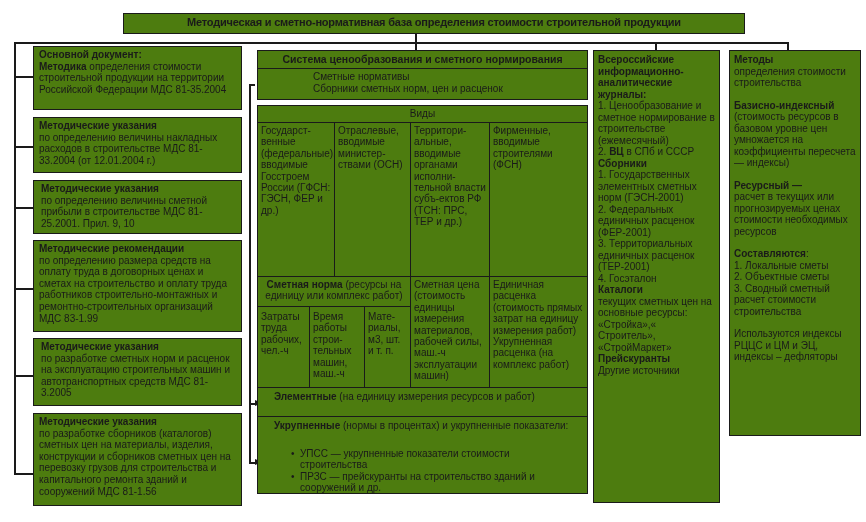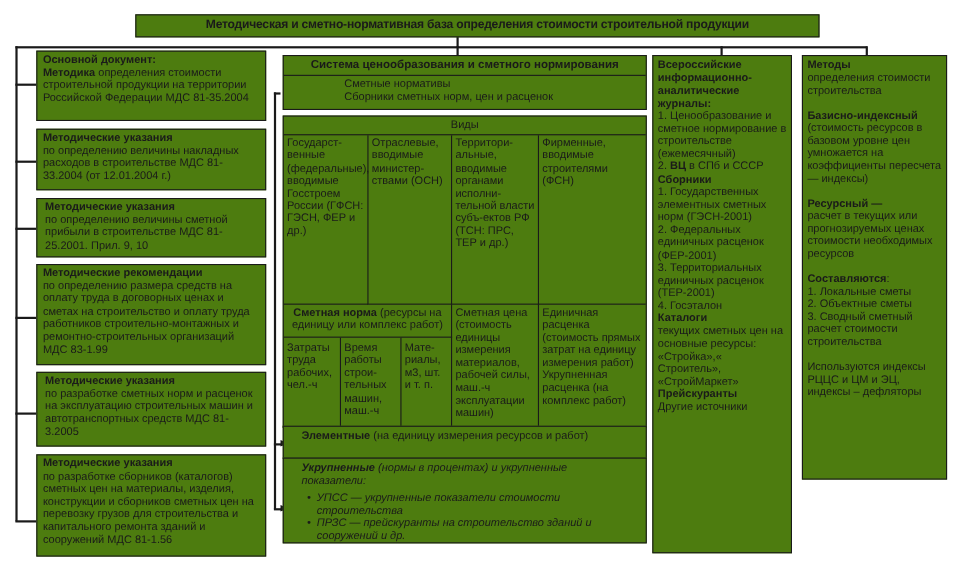--- a/index.html
+++ b/index.html
@@ -5,21 +5,21 @@
   html, body { margin: 0; padding: 0; background: #ffffff; }
   body { width: 866px; height: 522px; position: relative; overflow: hidden;
          font-family: "Liberation Sans", "DejaVu Sans", sans-serif; color: #1a1a1a; }
   .box { position: absolute; box-sizing: border-box; border: 1.5px solid #1a1a1a; background: #4d7c0f; }
   .line { position: absolute; background: #1a1a1a; }
   .t { font-size: 10px; line-height: 11.6px; }
   .b { font-weight: bold; }
   .title { font-family: "Liberation Sans Narrow", "Liberation Sans", sans-serif; font-size: 11px; font-weight: bold; letter-spacing: -0.2px; text-align: center; line-height: 17px; }
   .cell { position: absolute; box-sizing: border-box; border-right: 1px solid #1a1a1a; border-bottom: 1px solid #1a1a1a; padding: 2px 3px; font-size: 10px; line-height: 11.4px; }
   .arrow { position: absolute; width: 0; height: 0; border-top: 3.5px solid transparent; border-bottom: 3.5px solid transparent; border-left: 7px solid #1a1a1a; }
-  ul { margin: 4px; padding: 0; list-style: none; }
+  ul { margin: 16px; padding: 0; list-style: none; }
   li { position: relative; padding-left: 10px; }
   li::before { content: "•"; position: absolute; left: 1px; }
 </style>
 </head>
 <body>
 
 <div class="line" style="left:14px; top:42px; width:774px; height:1.5px;"></div>
 <div class="line" style="left:415px; top:33px; width:1.5px; height:10px;"></div>
 <div class="line" style="left:415px; top:42px; width:1.5px; height:9px;"></div>
 <div class="line" style="left:655px; top:42px; width:1.5px; height:9px;"></div>
@@ -95,21 +95,21 @@
   <div class="cell" style="left:232px; top:171px; width:97px; height:141px; border-right:none;">
     <div>Единичная расценка (стоимость прямых затрат на единицу измерения работ)</div>
     <div>Укрупненная расценка (на комплекс работ)</div>
   </div>
 </div>
 
 <div class="box t" style="left:257px; top:387px; width:331px; height:30px; padding:3px 16px;">
   <span class="b">Элементные</span>
   <span>(на единицу измерения ресурсов и работ)</span>
 </div>
-<div class="box t" style="left:257px; top:416px; width:331px; height:78px; padding:3px 16px;font-style:italic;">
+<div class="box t" style="left:257px; top:416px; width:331px; height:78px; padding:3px 16px;">
   <div><span class="b">Укрупненные</span> <span>(нормы в процентах) и укрупненные показатели:</span></div>
   <ul>
     <li>УПСС — укрупненные показатели стоимости строительства</li>
     <li>ПРЗС — прейскуранты на строительство зданий и сооружений и др.</li>
   </ul>
 </div>
 
 <div class="box t" style="left:593px; top:50px; width:127px; height:453px; padding:3px 4px; font-size:10px; line-height:11.5px;">
   <div class="b">Всероссийские информационно-аналитические журналы:</div>
   <div>1. Ценообразование и сметное нормирование в строительстве (ежемесячный)</div>

